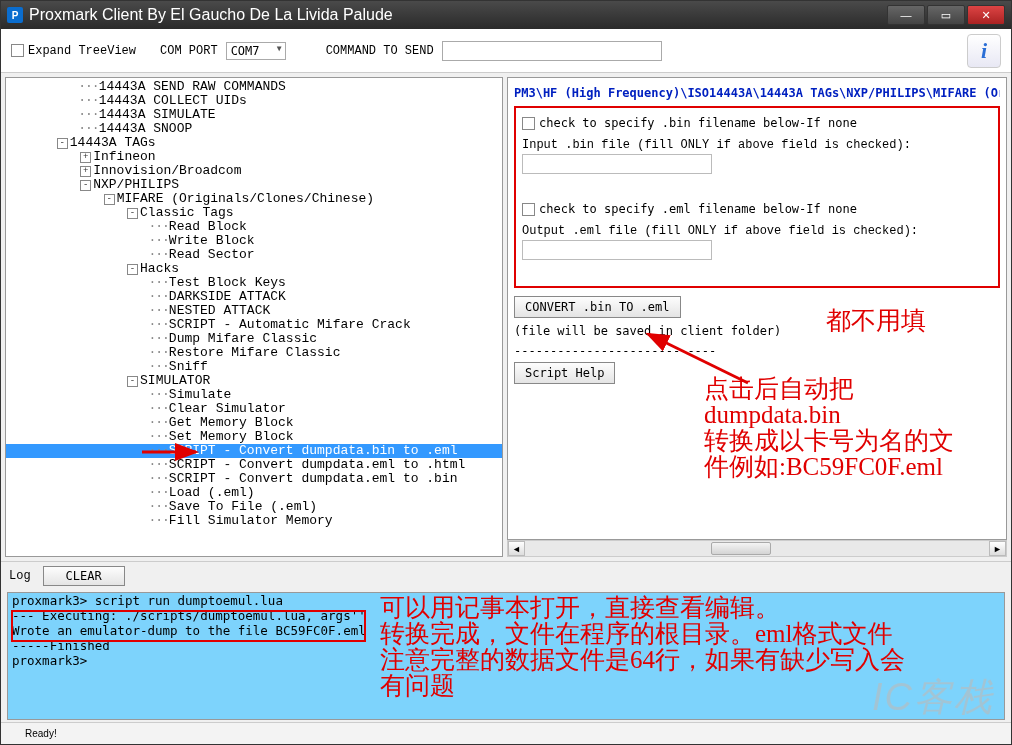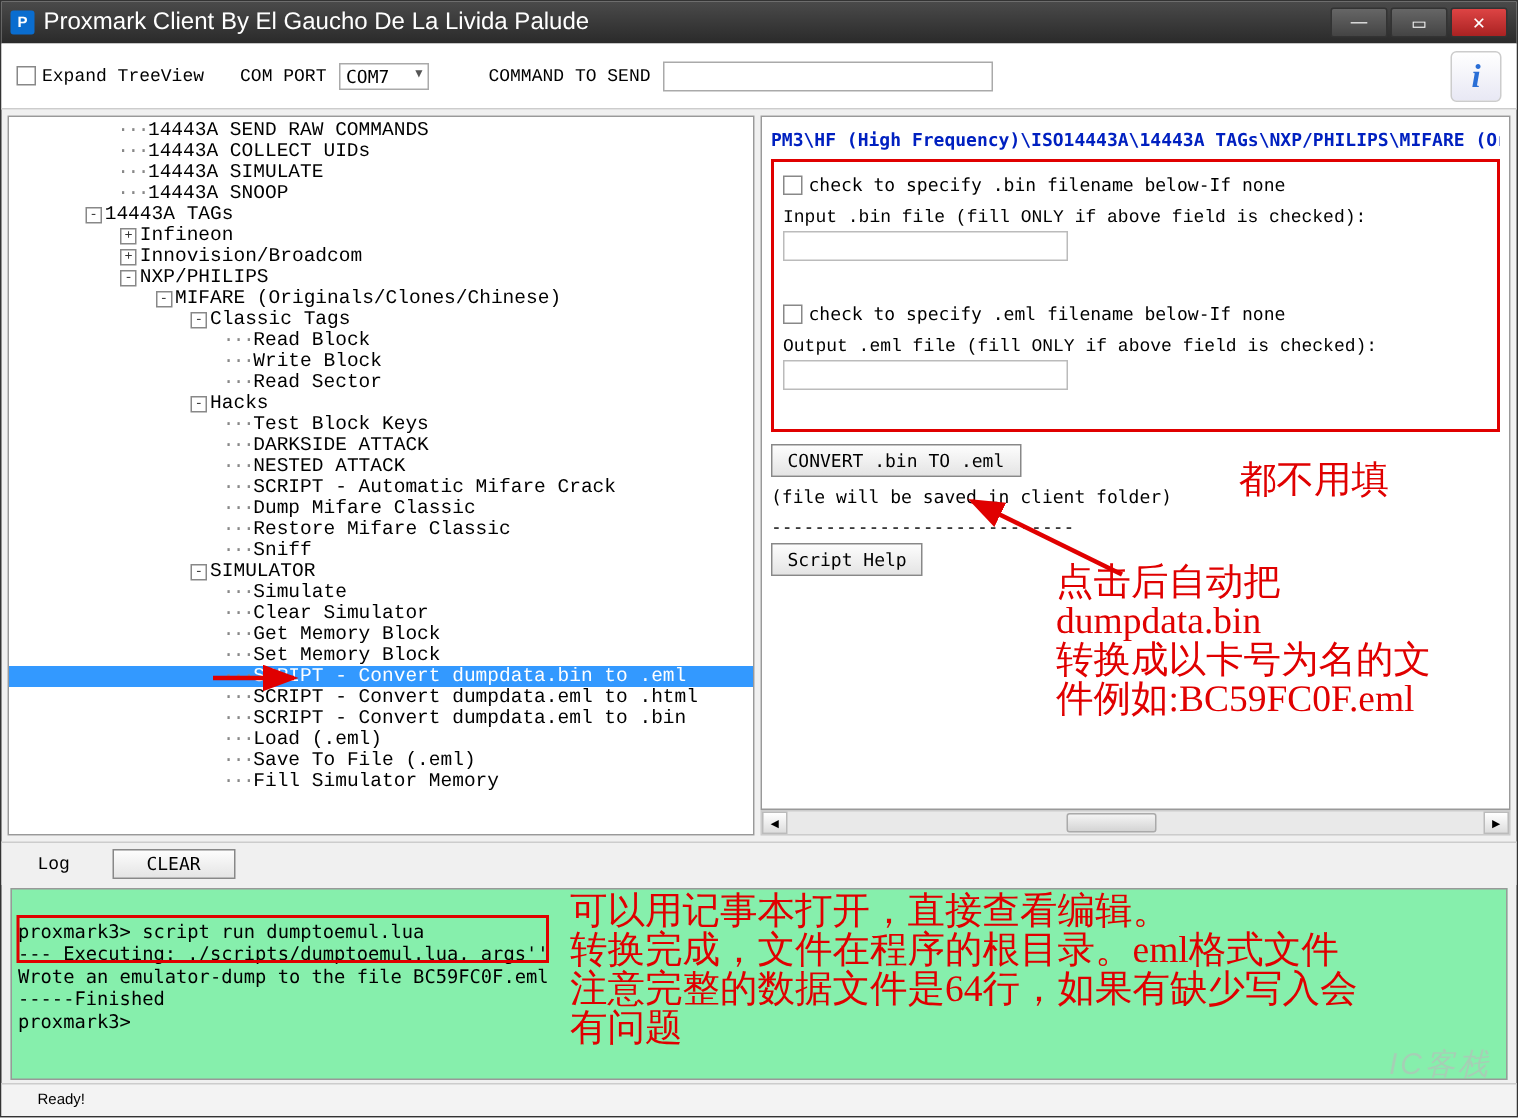--- a/index.html
+++ b/index.html
@@ -32,28 +32,28 @@
 .redbox { border:2px solid #e00000; padding:8px 6px 12px 6px; margin-bottom:8px;}
 .rlabel { font-family: Consolas, monospace; font-size:12px; display:flex; align-items:flex-end; margin-bottom:8px;}
 .rinput { border:1px solid #bbb; background:#fff; height:20px; width:190px; margin:2px 0 14px 0; display:block;}
 .btn { border:1px solid #888; background:linear-gradient(#fdfdfd,#e4e4e4); padding:3px 10px; font-family: Consolas, monospace; font-size:12px; cursor:pointer; display:inline-block;}
 .hint { font-family: Consolas, monospace; font-size:12px; margin:6px 0;}
 .dashes { font-family: Consolas, monospace; letter-spacing:0; margin:4px 0;}
 .scrollbar-h { height:17px; background:#e9e9e9; border:1px solid #ccc; display:flex; align-items:center;}
 .sb-btn{ width:17px; height:15px; background:linear-gradient(#fff,#ddd); border:1px solid #bbb; display:flex; align-items:center; justify-content:center; font-size:9px;}
 .sb-track{ flex:1; position:relative; height:15px;}
 .sb-thumb{ position:absolute; left:40%; width:60px; height:13px; top:1px; background:linear-gradient(#f4f4f4,#d4d4d4); border:1px solid #aaa; border-radius:2px;}
-.logbar { display:flex; align-items:center; gap:28px; padding:4px 24px; border-top:1px solid #ccc; background:#f0f0f0;}
+.logbar { display:flex; align-items:center; gap:12px; padding:4px 8px; border-top:1px solid #ccc; background:#f0f0f0;}
 .clearbtn { border:1px solid #888; background:linear-gradient(#fdfdfd,#e4e4e4); padding:2px 22px; font-family: Consolas, monospace; font-size:12px; cursor:pointer;}
-.console { border:1px solid #999; background:#86efac; height:128px; margin:2px 6px; font-family: Consolas, monospace; font-size:12.5px; line-height:15px; padding:20px 4px; position:relative; overflow:hidden;}
+.console { border:1px solid #999; background:#7dd3fc; height:128px; margin:2px 6px; font-family: Consolas, monospace; font-size:12.5px; line-height:15px; padding:0 4px; position:relative; overflow:hidden;}
 .console-redbox{ position:absolute; border:2px solid #e00000; left:3px; top:17px; width:355px; height:32px; pointer-events:none;}
 .statusbar { height:22px; border-top:1px solid #ccc; background:#f3f3f3; padding:2px 24px; font-size:10px; display:flex; align-items:center;}
 .anno-red { position:absolute; color:#e00000; font-family: Liberation Serif, serif; font-size:25px; line-height:26px; pointer-events:none;}
 .arrow-svg { position:absolute; pointer-events:none; }
-.watermark { position:absolute; right:18px; bottom:22px; font-size:20px; color:#bbb; font-family:"Microsoft YaHei",sans-serif; font-style:italic; opacity:0.6; pointer-events:none; letter-spacing:2px;}
+.watermark { position:absolute; right:18px; bottom:22px; font-size:38px; color:#bbb; font-family:"Microsoft YaHei",sans-serif; font-style:italic; opacity:0.6; pointer-events:none; letter-spacing:2px;}
 .left-arrow { position:absolute; pointer-events:none;}
 </style>
 </head>
 <body>
 
 <div class="window">
   <div class="titlebar">
     <div class="titlebar-icon">P</div>
     <div class="titlebar-title">Proxmark Client By El Gaucho De La Livida Palude</div>
     <div class="winbtns">

